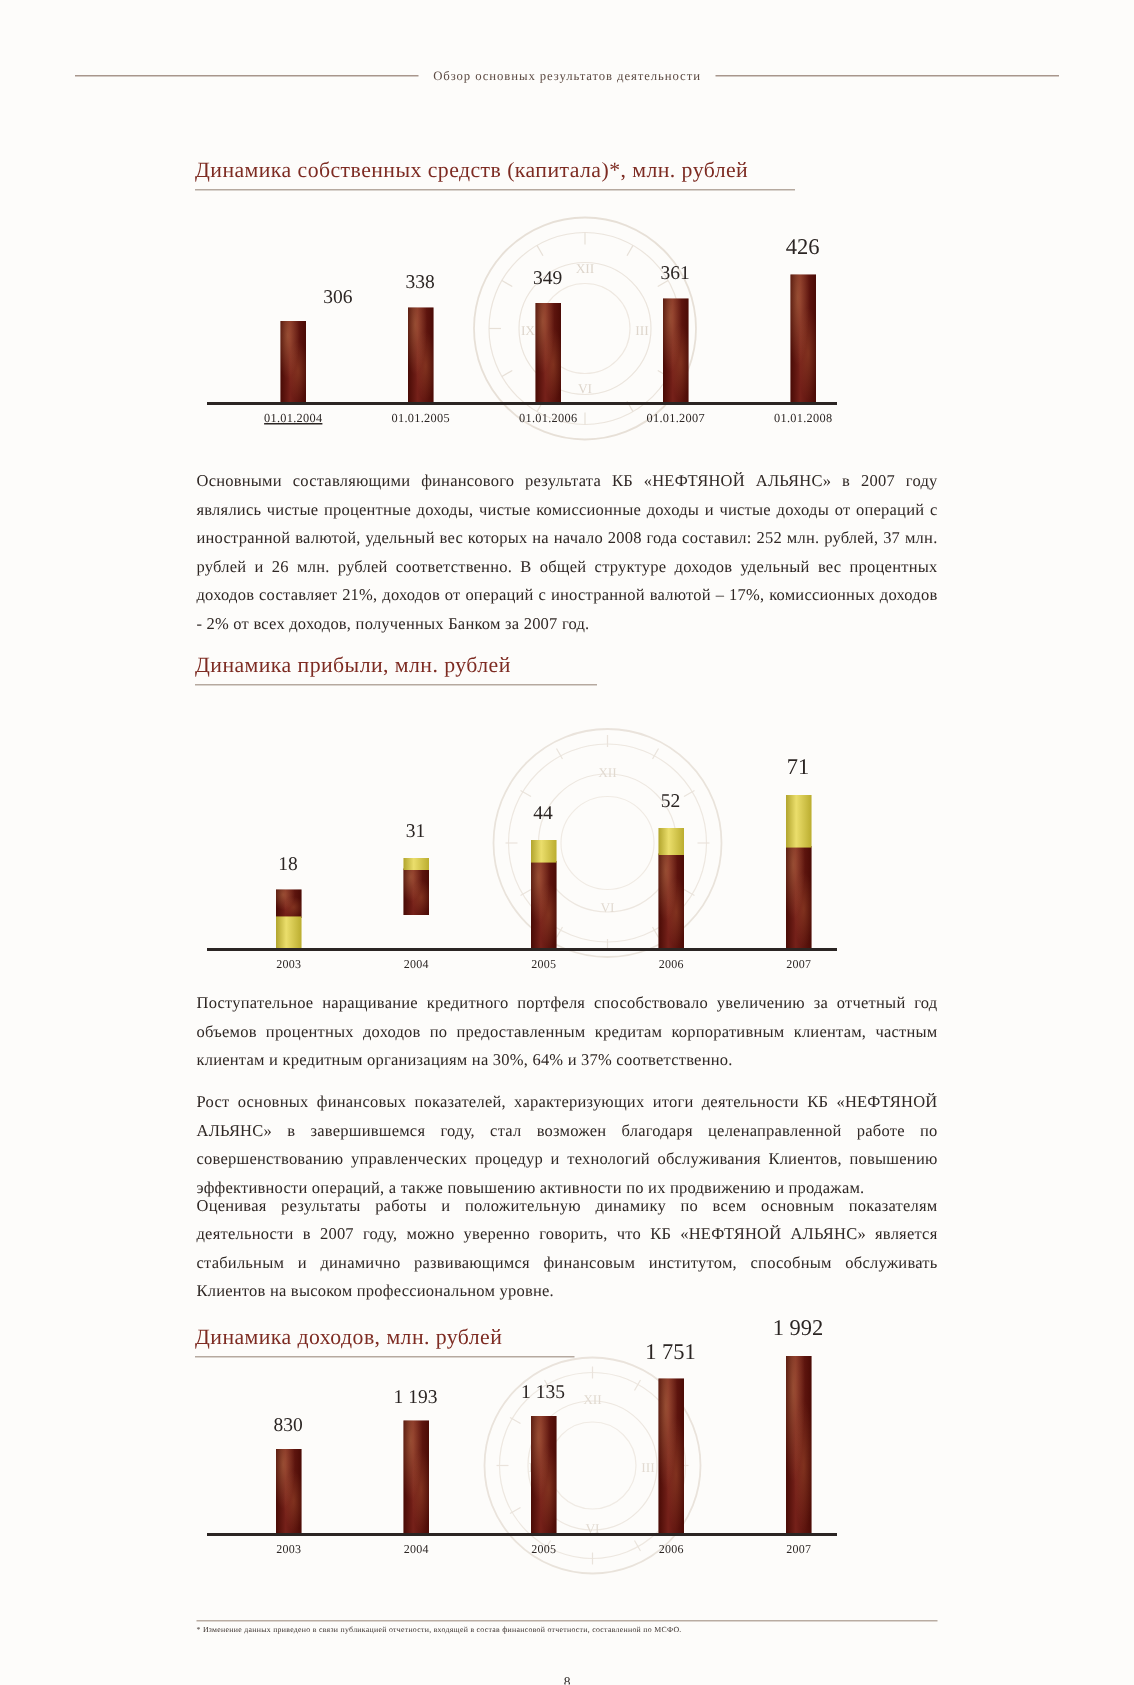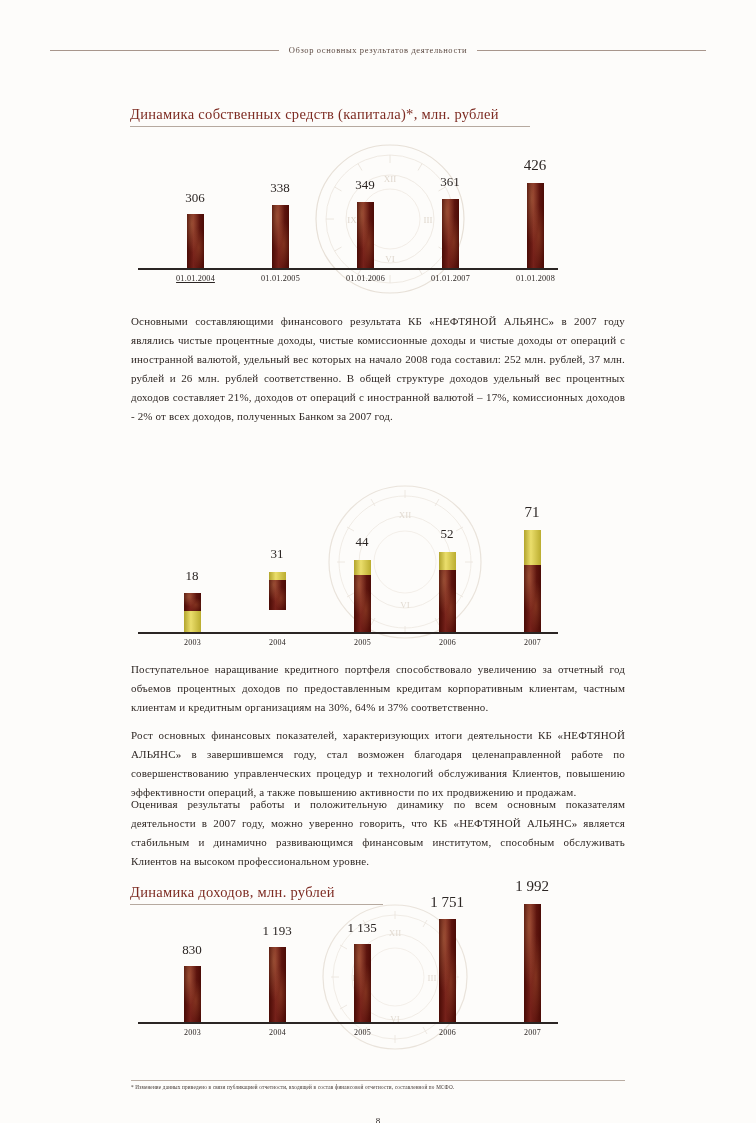--- a/index.html
+++ b/index.html
@@ -209,37 +209,41 @@
         </g>
       </svg>
     </div>
 
     <div class="bar" style="left:57px; top:62px; width:17px; height:54px;"></div>
     <div class="bar" style="left:142px; top:53px; width:17px; height:63px;"></div>
     <div class="bar" style="left:227px; top:50px; width:17px; height:66px;"></div>
     <div class="bar" style="left:312px; top:47px; width:17px; height:69px;"></div>
     <div class="bar" style="left:397px; top:31px; width:17px; height:85px;"></div>
 
-    <div class="bar-value" style="left:25px; top:38px; width:80px;">306</div>
+    <div class="bar-value" style="left:25px; top:38px; width:80px;text-align:right;">306</div>
     <div class="bar-value" style="left:110px; top:28px; width:80px;">338</div>
     <div class="bar-value" style="left:195px; top:25px; width:80px;">349</div>
     <div class="bar-value" style="left:280px; top:22px; width:80px;">361</div>
     <div class="bar-value lg" style="left:365px; top:5px; width:80px;">426</div>
 
     <div class="axis-line" style="left:8px; top:116px; width:420px;"></div>
 
     <div class="cat-label" style="left:23px; top:122px; width:85px;text-decoration:underline;">01.01.2004</div>
     <div class="cat-label" style="left:108px; top:122px; width:85px;">01.01.2005</div>
     <div class="cat-label" style="left:193px; top:122px; width:85px;">01.01.2006</div>
     <div class="cat-label" style="left:278px; top:122px; width:85px;">01.01.2007</div>
     <div class="cat-label" style="left:363px; top:122px; width:85px;">01.01.2008</div>
   </div>
 
   <div class="para" style="left:131px; top:288px; width:494px;">Основными составляющими финансового результата КБ «НЕФТЯНОЙ АЛЬЯНС» в 2007 году являлись чистые процентные доходы, чистые комиссионные доходы и чистые доходы от операций с иностранной валютой, удельный вес которых на начало 2008 года составил: 252 млн. рублей, 37 млн. рублей и 26 млн. рублей соответственно. В общей структуре доходов удельный вес процентных доходов составляет 21%, доходов от операций с иностранной валютой – 17%, комиссионных доходов - 2% от всех доходов, полученных Банком за 2007 год.</div>
 
+  <div class="section-title" style="left:130px; top:412px; width:268px;">
+    <span>Динамика прибыли, млн. рублей</span>
+    <div class="underline" style="width:268px;"></div>
+  </div>
 
   <div class="chart" id="chart-profit" style="left:130px; top:460px; width:496px; height:170px;">
 
     <div class="clock" style="left:175px; top:-2px;">
       <svg width="200" height="160" viewBox="0 0 200 160">
         <g opacity="0.4">
           <circle cx="100" cy="80" r="76" fill="none" stroke="#cdbfae" stroke-width="1.2"></circle>
           <circle cx="100" cy="80" r="66" fill="none" stroke="#d6c9ba" stroke-width="0.8"></circle>
           <circle cx="100" cy="80" r="46" fill="none" stroke="#d6c9ba" stroke-width="0.8"></circle>
           <circle cx="100" cy="80" r="31" fill="none" stroke="#ddd1c3" stroke-width="0.8"></circle>

